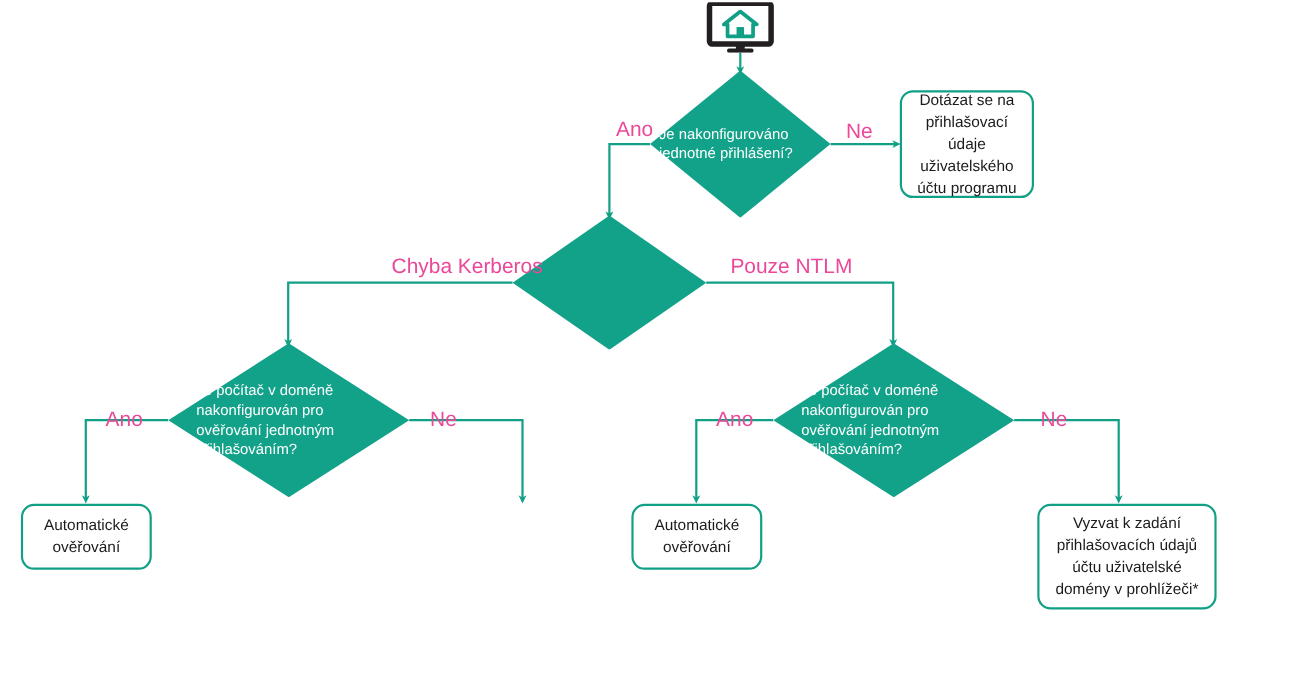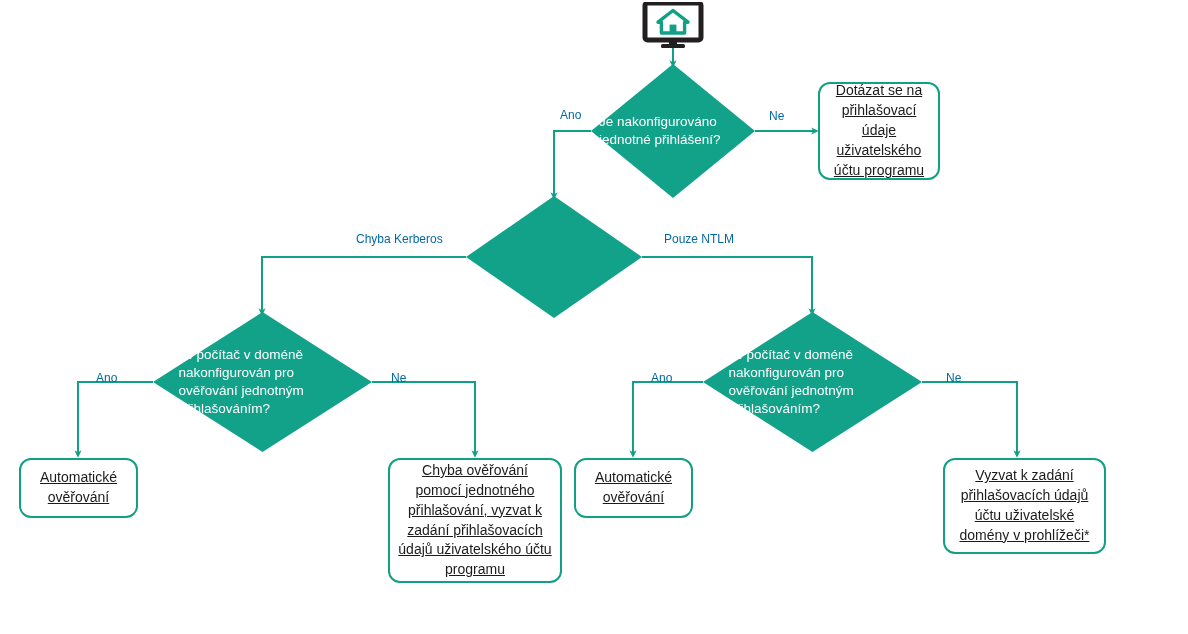--- a/index.html
+++ b/index.html
@@ -34,28 +34,27 @@
     position:absolute;
     box-sizing:border-box;
     border:2px solid #11A086;
     border-radius:12px;
     background:#ffffff;
     color:#1b1b1b;
     display:flex;align-items:center;justify-content:center;
     text-align:center;
     line-height:1.42;
     padding:4px 8px;
-    text-decoration:underline;
   }
 
   
   .elabel{
     position:absolute;
-    color:#0369a1;
-    font-size:12px;
+    color:#ec4899;
+    font-size:19px;
     white-space:nowrap;
   }
 
   
   #start-icon{position:absolute;left:640px;top:2px;width:66px;height:46px;}
   .fs13{font-size:13.5px;}
   .fs14{font-size:14px;}
 </style>
 </head>
 <body>
@@ -120,23 +119,20 @@
 
   <div class="diamond fs13" style="left:703px;top:312px;width:219px;height:140px;">
     <div class="dshape"></div>
     <div class="dtext" style="max-width:168px;">Je počítač v doméně nakonfigurován pro ověřování jednotným přihlašováním?</div>
   </div>
 
   <div class="box fs14" style="left:19px;top:458px;width:119px;height:60px;">
     <span>Automatické ověřování</span>
   </div>
 
-  <div class="box fs14" style="left:388px;top:458px;width:174px;height:125px;">
-    <span>Chyba ověřování pomocí jednotného přihlašování, vyzvat k zadání přihlašovacích údajů uživatelského účtu programu</span>
-  </div>
 
   <div class="box fs14" style="left:574px;top:458px;width:119px;height:60px;">
     <span>Automatické ověřování</span>
   </div>
 
   <div class="box fs14" style="left:943px;top:458px;width:163px;height:96px;">
     <span>Vyzvat k zadání přihlašovacích údajů účtu uživatelské domény v prohlížeči*</span>
   </div>
 
   <div class="elabel" style="left:560px;top:108px;">Ano</div>

